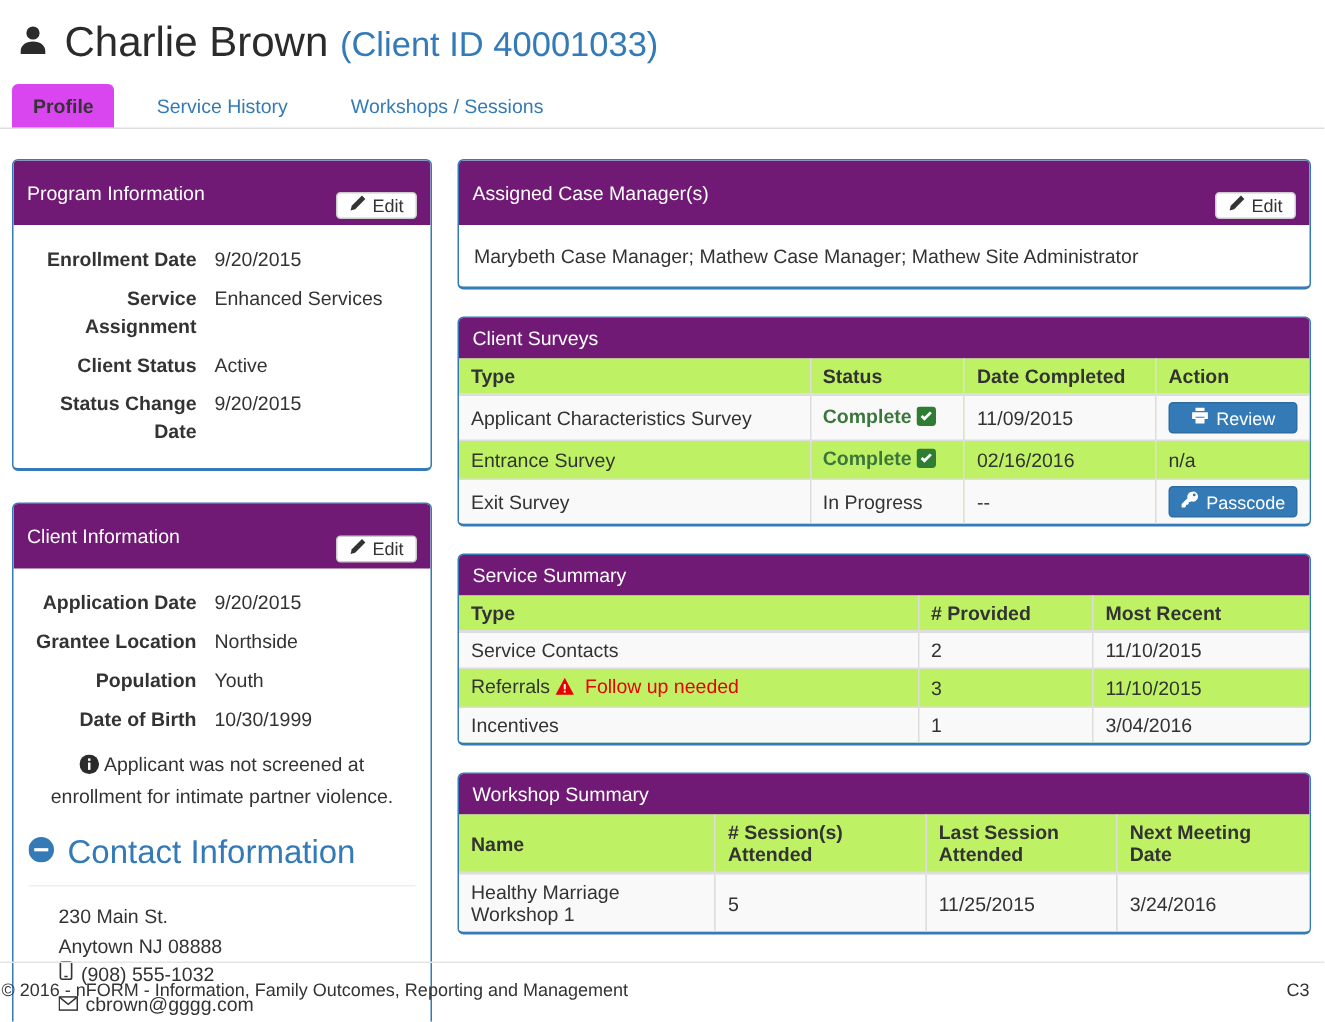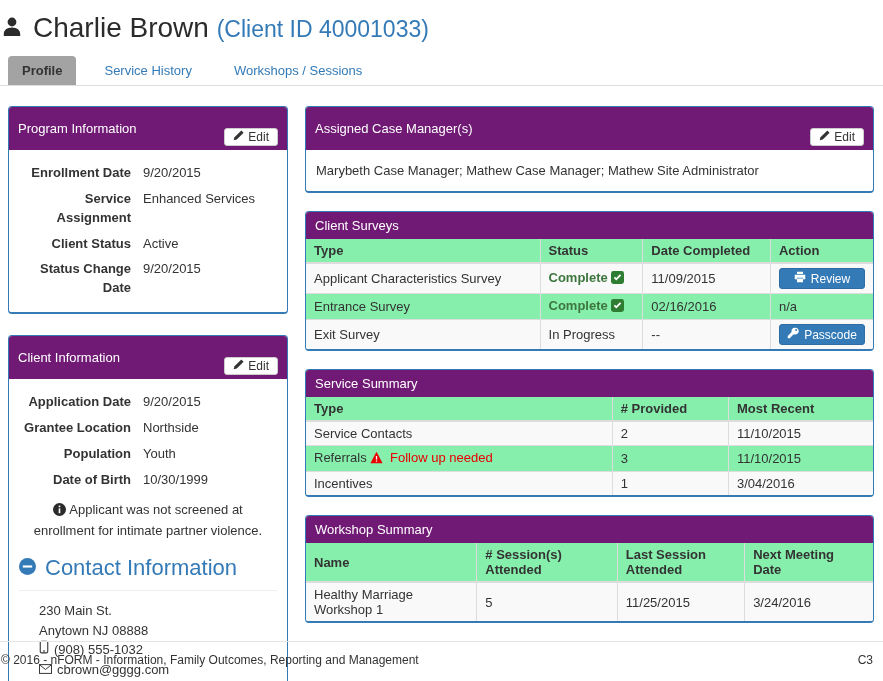--- a/index.html
+++ b/index.html
@@ -2,27 +2,27 @@
 <html><head>
 <meta charset="utf-8">
 <style>
   * { box-sizing: border-box; }
   html, body { margin:0; padding:0; background:#fff; }
   body {
     width:883px; height:681px; overflow:hidden; position:relative;
     font-family:"Liberation Sans", sans-serif; font-size:13px; color:#333;
   }
   
-  .page-header { display:flex; align-items:center; gap:9px; padding:12px 10px 4px 0; }
+  .page-header { display:flex; align-items:center; gap:9px; padding:12px 10px 4px 10px; }
   .page-header h1 { margin:0; font-size:28px; font-weight:400; color:#2b2b2b; }
   .client-id { color:#337ab7; font-size:23px; }
   
   .tabs { display:flex; align-items:flex-end; border-bottom:1px solid #ddd; padding-left:8px; margin-top:8px; }
   .tab { padding:7px 14px; color:#337ab7; text-decoration:none; cursor:pointer; margin-right:14px; }
-  .tab.active { background:#a3a3a3; color:#333; font-weight:bold; border-radius:4px 4px 0 0; }
+  .tab.active { background:#d946ef; color:#333; font-weight:bold; border-radius:4px 4px 0 0; }
   
   .content { display:flex; gap:17px; padding:20px 9px 0 8px; align-items:flex-start; }
   .left-col { flex:0 0 280px; display:flex; flex-direction:column; gap:21px; }
   .right-col { flex:1; display:flex; flex-direction:column; gap:18px; }
   
   .panel { border:1px solid #337ab7; border-bottom-width:2px; border-radius:4px; background:#fff; overflow:hidden; }
   .panel-heading { background:#701a75; color:#fff; padding:4px 9px; min-height:27px;
     display:flex; align-items:center; justify-content:space-between; }
   .btn-edit { background:#fff; border:1px solid #ccc; border-radius:3px; color:#333;
     font-family:inherit; font-size:12px; padding:1px 8px; display:inline-flex; align-items:center; gap:4px; cursor:pointer;margin-top:17px; }
@@ -33,21 +33,21 @@
   .field-value { margin-left:12px; }
   .screening-note { text-align:center; margin-top:12px; line-height:1.45; padding:0 4px; }
   .inline-icon { display:inline-block; vertical-align:-2px; margin-right:3px; }
   
   .contact-heading { display:flex; align-items:center; gap:9px; color:#337ab7; font-size:22px;
     padding:14px 0 9px 0; border-bottom:1px solid #eee; cursor:pointer; }
   .address-block { margin:10px 0 4px 20px; line-height:1.5; }
   .contact-line { display:flex; align-items:flex-start; gap:5px; }
   .additional-heading { font-size:18px; color:#333; padding:13px 0 9px 0; border-bottom:1px solid #eee; }
   
-  table.data-table { width:100%; border-collapse:collapse; font-size:13px; background:#86efac; }
+  table.data-table { width:100%; border-collapse:collapse; font-size:13px; background:#bef264; }
   .data-table th, .data-table td { border:1px solid #ddd; padding:4px 8px; text-align:left; vertical-align:middle; }
   .data-table thead th { border-top:none; border-bottom-width:2px; }
   .data-table th:first-child, .data-table td:first-child { border-left:none; }
   .data-table th:last-child, .data-table td:last-child { border-right:none; }
   .data-table tbody tr:last-child td { border-bottom:none; }
   .data-table tbody tr:nth-child(odd) { background:#f9f9f9; }
   .status-complete { color:#3c763d; font-weight:bold; }
   .warn-text { color:#e80000; }
   .center-cell { text-align:center;margin-left:36px; }
   .action-cell { text-align:center; padding:2px 4px; }

